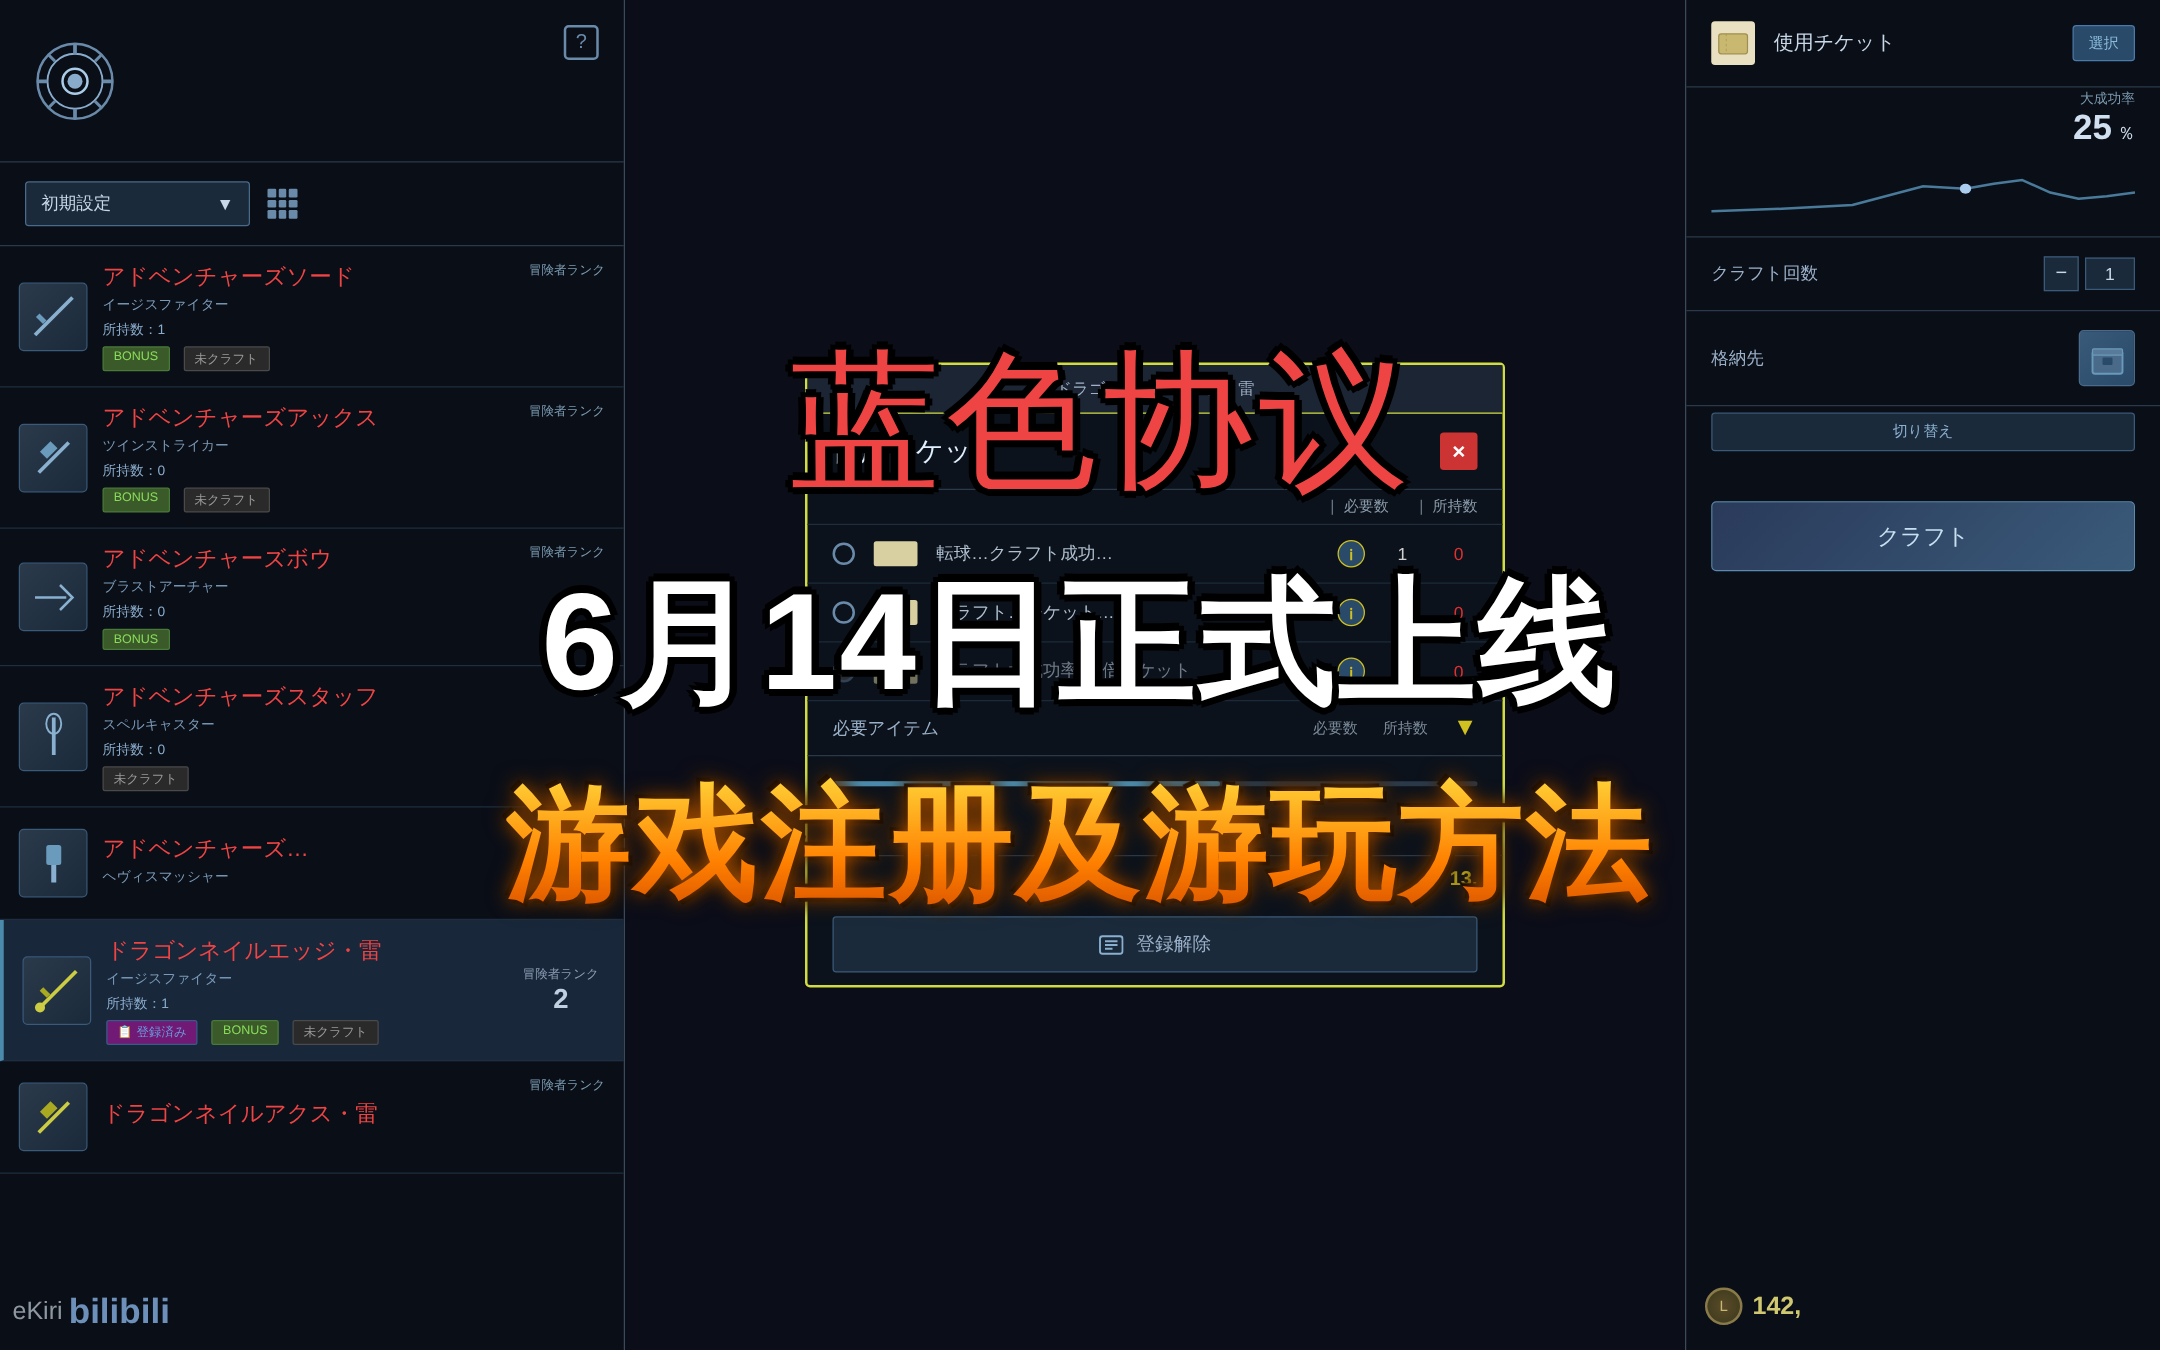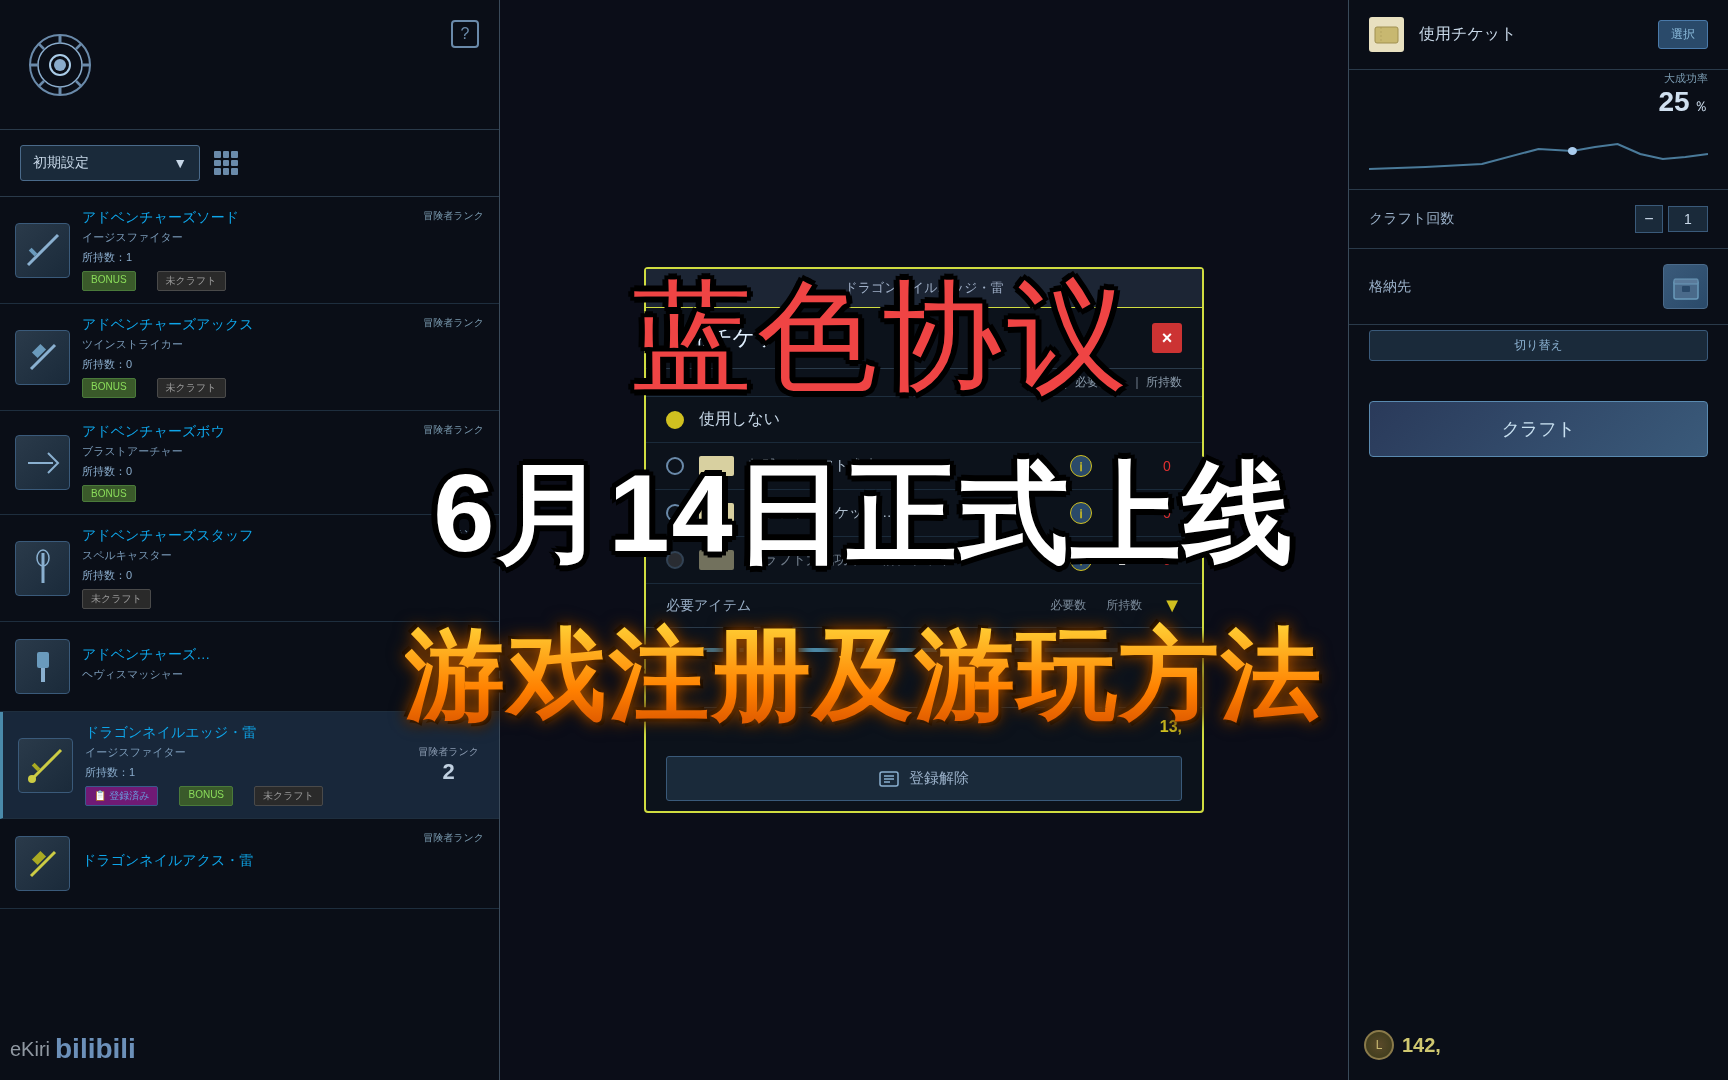--- a/index.html
+++ b/index.html
@@ -137,40 +137,40 @@
     .weapon-thumb svg {
       width: 40px;
       height: 40px;
     }
 
     .weapon-info {
       flex: 1;
     }
 
     .weapon-name {
-      font-size: 14px;
-      color: #0ea5e9;
+      font-size: 18px;
+      color: #ef4444;
       margin-bottom: 3px;
     }
 
     .weapon-sub {
       font-size: 11px;
       color: #7a9ab8;
       margin-bottom: 5px;
     }
 
     .weapon-count {
       font-size: 11px;
       color: #8aaccc;
       margin-bottom: 6px;
     }
 
     .weapon-tags {
       display: flex;
-      gap: 21px;
+      gap: 11px;
       flex-wrap: wrap;
     }
 
     .tag {
       padding: 2px 8px;
       font-size: 10px;
       border-radius: 2px;
     }
 
     .tag-bonus {
@@ -980,24 +980,20 @@
     <div class="modal-title-bar">
       <span class="modal-title">使用チケット</span>
       <div class="modal-close">×</div>
     </div>
 
     <div class="modal-columns">
       <span>｜ 必要数</span>
       <span>｜ 所持数</span>
     </div>
 
-    <div class="modal-option-row">
-      <div class="radio-dot selected"></div>
-      <span class="option-text">使用しない</span>
-    </div>
 
     <div class="ticket-row">
       <div class="radio-dot"></div>
       <div class="ticket-icon-small"></div>
       <span class="ticket-name">転球…クラフト成功…</span>
       <div class="info-icon">ℹ</div>
       <span class="ticket-req">1</span>
       <span class="ticket-have">0</span>
     </div>
 

